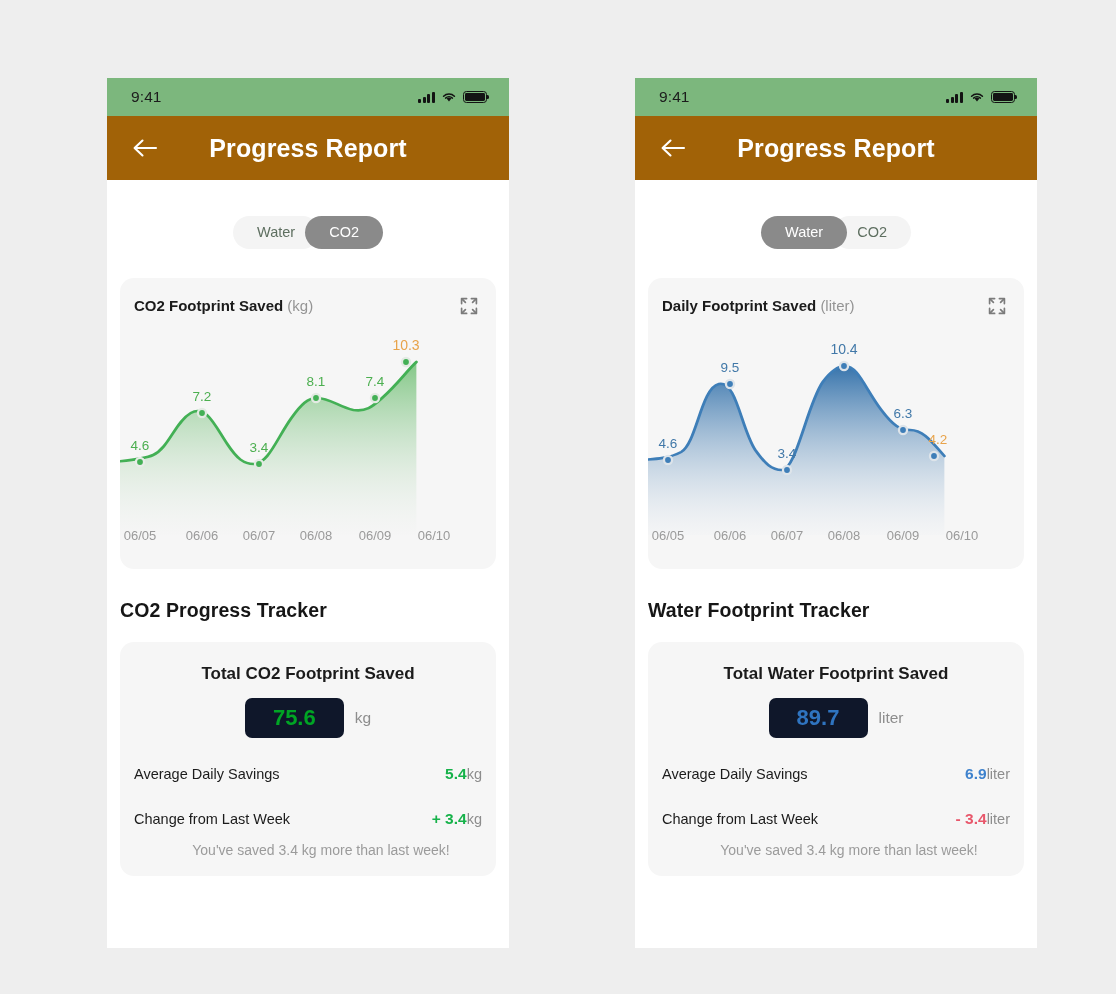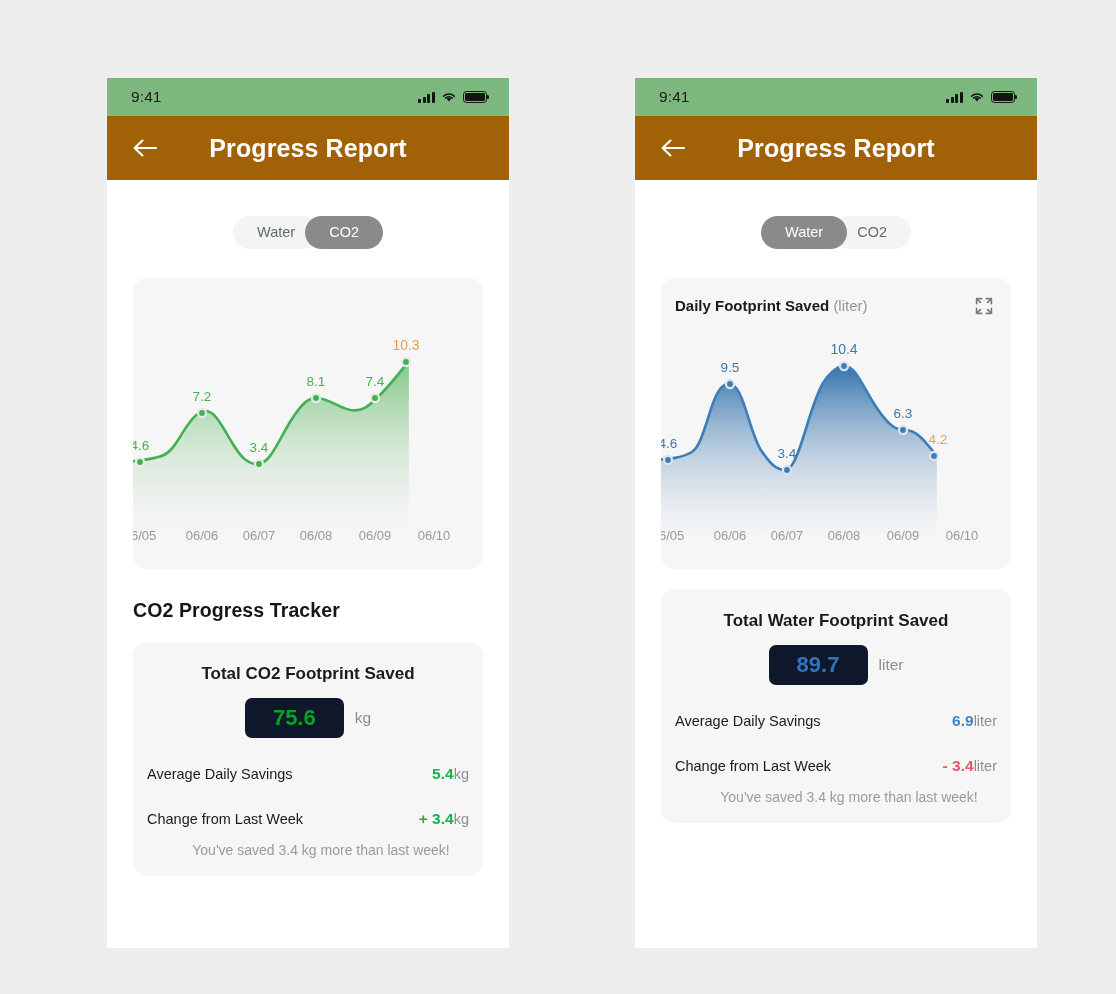--- a/index.html
+++ b/index.html
@@ -115,21 +115,21 @@
     font-size: 25px;
     font-weight: bold;
     color: #ffffff;
     letter-spacing: .1px;
   }
 
   
   .screen {
     height: 768px;
     background: #ffffff;
-    padding: 0 26px;
+    padding: 0 13px;
   }
 
   
   .segmented {
     display: flex;
     justify-content: center;
     padding-top: 36px;
   }
   .seg-wrap { display: flex; align-items: center; }
   .seg {
@@ -358,20 +358,38 @@
           <text x="268" y="72" text-anchor="middle" font-family="Liberation Sans, sans-serif" font-size="14" fill="#e8a34a">10.3</text>
 
           <text x="2" y="262" text-anchor="middle" font-family="Liberation Sans, sans-serif" font-size="13" fill="#9a9a9a">06/05</text>
           <text x="64" y="262" text-anchor="middle" font-family="Liberation Sans, sans-serif" font-size="13" fill="#9a9a9a">06/06</text>
           <text x="121" y="262" text-anchor="middle" font-family="Liberation Sans, sans-serif" font-size="13" fill="#9a9a9a">06/07</text>
           <text x="178" y="262" text-anchor="middle" font-family="Liberation Sans, sans-serif" font-size="13" fill="#9a9a9a">06/08</text>
           <text x="237" y="262" text-anchor="middle" font-family="Liberation Sans, sans-serif" font-size="13" fill="#9a9a9a">06/09</text>
           <text x="296" y="262" text-anchor="middle" font-family="Liberation Sans, sans-serif" font-size="13" fill="#9a9a9a">06/10</text>
         </svg>
 
+        <div class="chart-head">
+          <div class="chart-title">
+            <span>CO2 Footprint Saved</span>
+            <span class="unit">(kg)</span>
+          </div>
+          <svg class="expand-ic" viewBox="0 0 18 18">
+            <g stroke="#7b7b7b" stroke-width="1.7" fill="none" stroke-linecap="round" stroke-linejoin="round">
+              <path d="M6.6 1.6 H1.6 V6.6"></path>
+                <path d="M11.4 1.6 H16.4 V6.6"></path>
+              <path d="M6.6 16.4 H1.6 V11.4"></path>
+                <path d="M11.4 16.4 H16.4 V11.4"></path>
+              <path d="M1.9 1.9 L5.4 5.4"></path>
+                <path d="M16.1 1.9 L12.6 5.4"></path>
+              <path d="M1.9 16.1 L5.4 12.6"></path>
+                <path d="M16.1 16.1 L12.6 12.6"></path>
+            </g>
+          </svg>
+        </div>
       </div>
 
       <div class="section-title">CO2 Progress Tracker</div>
 
       <div class="summary-card">
         <div class="sum-title">Total CO2 Footprint Saved</div>
         <div class="sum-total">
           <div class="sum-chip green">75.6</div>
           <div class="sum-unit">kg</div>
         </div>
@@ -501,20 +519,21 @@
                 <path d="M11.4 16.4 H16.4 V11.4"></path>
               <path d="M1.9 1.9 L5.4 5.4"></path>
                 <path d="M16.1 1.9 L12.6 5.4"></path>
               <path d="M1.9 16.1 L5.4 12.6"></path>
                 <path d="M16.1 16.1 L12.6 12.6"></path>
             </g>
           </svg>
         </div>
       </div>
 
+      <div class="section-title">Water Footprint Tracker</div>
 
       <div class="summary-card">
         <div class="sum-title">Total Water Footprint Saved</div>
         <div class="sum-total">
           <div class="sum-chip blue">89.7</div>
           <div class="sum-unit">liter</div>
         </div>
 
         <div class="sum-row">
           <div class="sum-label">Average Daily Savings</div>

